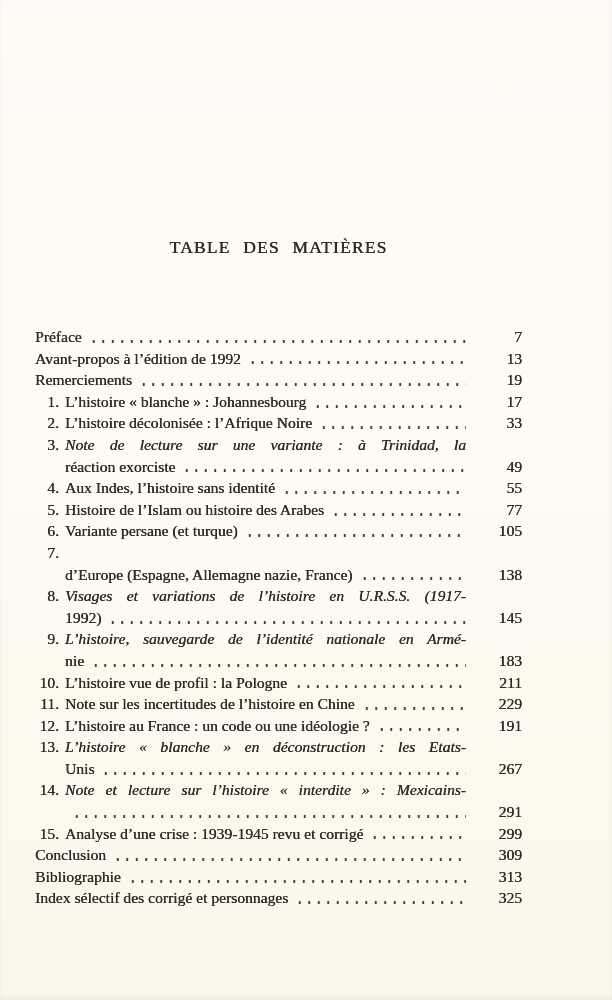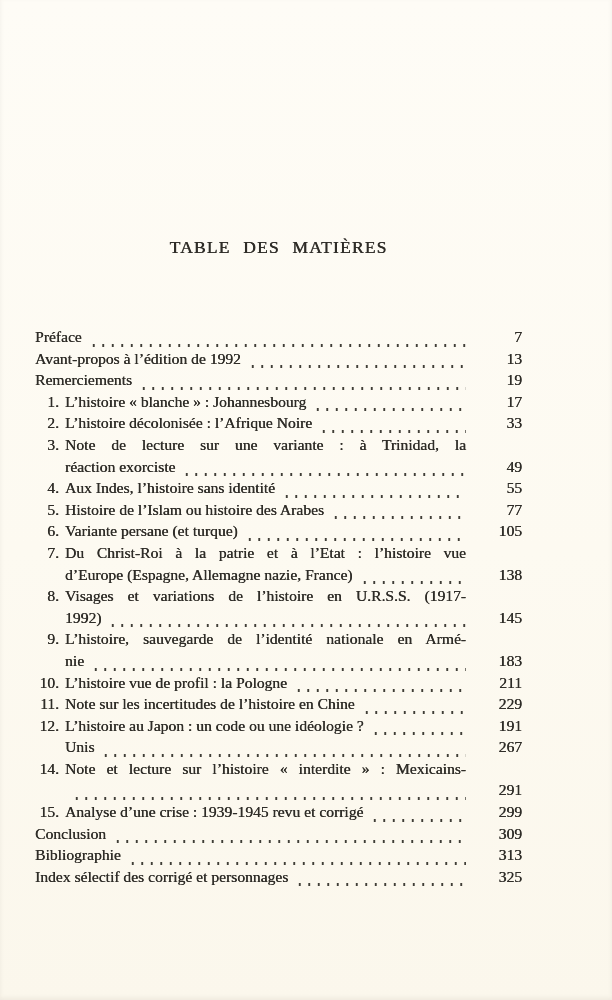--- a/index.html
+++ b/index.html
@@ -32,36 +32,37 @@
   .toc {
     position: absolute;
     top: 326px;
     left: 35px;
     width: 487px;
     font-size: 15.6px;
     line-height: 21.6px;
     text-shadow: 0.3px 0 0 currentColor;
   }
 
-  .row { display: flex; align-items: flex-end; }
+  .row { display: flex; align-items: center; }
 
   .num {
     flex: 0 0 24px;
     text-align: right;
     margin-right: 6px;
     white-space: pre;
   }
 
   .text { flex: 0 0 auto; white-space: pre; }
 
   .row.justify .text {
     flex: 1 1 auto;
     white-space: normal;
     text-align: justify;
     text-align-last: justify;
+    font-style: italic;
   }
 
   .dots {
     flex: 1 1 auto;
     height: 14px;
     margin-left: 7px;
     background-image: radial-gradient(circle 1.15px at 4.75px 50%, #403e37 97%, rgba(64,62,55,0));
     background-size: 9.5px 5px;
     background-repeat: repeat-x;
     background-position: left bottom;
@@ -134,21 +135,20 @@
     <span class="page-num">77</span>
   </div>
       <div class="row">
     <span class="num">6.</span>
     <span class="text">Variante persane (et turque)</span>
     <span class="dots"></span>
     <span class="page-num">105</span>
   </div>
       <div class="row justify">
     <span class="num">7.</span>
-    <span class="text">Du Christ-Roi à la patrie et à l’Etat : l’histoire vue</span>
 
     <span class="page-num"></span>
   </div>
       <div class="row">
     <span class="num"></span>
     <span class="text">d’Europe (Espagne, Allemagne nazie, France)</span>
     <span class="dots"></span>
     <span class="page-num">138</span>
   </div>
       <div class="row justify">
@@ -182,23 +182,29 @@
     <span class="page-num">211</span>
   </div>
       <div class="row">
     <span class="num">11.</span>
     <span class="text">Note sur les incertitudes de l’histoire en Chine</span>
     <span class="dots"></span>
     <span class="page-num">229</span>
   </div>
       <div class="row">
     <span class="num">12.</span>
-    <span class="text">L’histoire au Japon : un code ou une idéologie ?</span>
+    <span class="text">L’histoire au France : un code ou une idéologie ?</span>
     <span class="dots"></span>
     <span class="page-num">191</span>
+  </div>
+      <div class="row justify">
+    <span class="num">13.</span>
+    <span class="text">L’histoire « blanche » en déconstruction : les Etats-</span>
+
+    <span class="page-num"></span>
   </div>
       <div class="row">
     <span class="num"></span>
     <span class="text">Unis</span>
     <span class="dots"></span>
     <span class="page-num">267</span>
   </div>
       <div class="row justify">
     <span class="num">14.</span>
     <span class="text">Note et lecture sur l’histoire « interdite » : Mexicains-</span>

